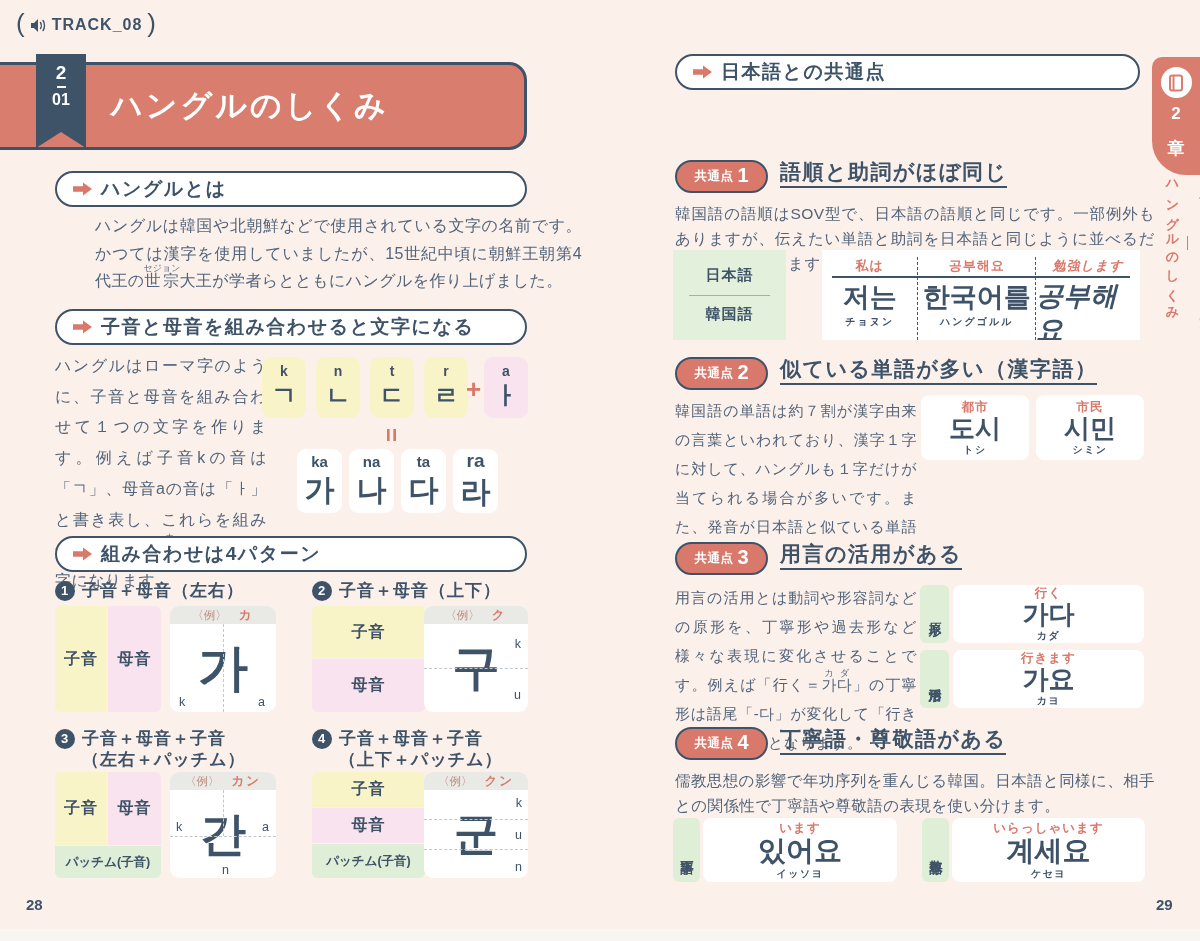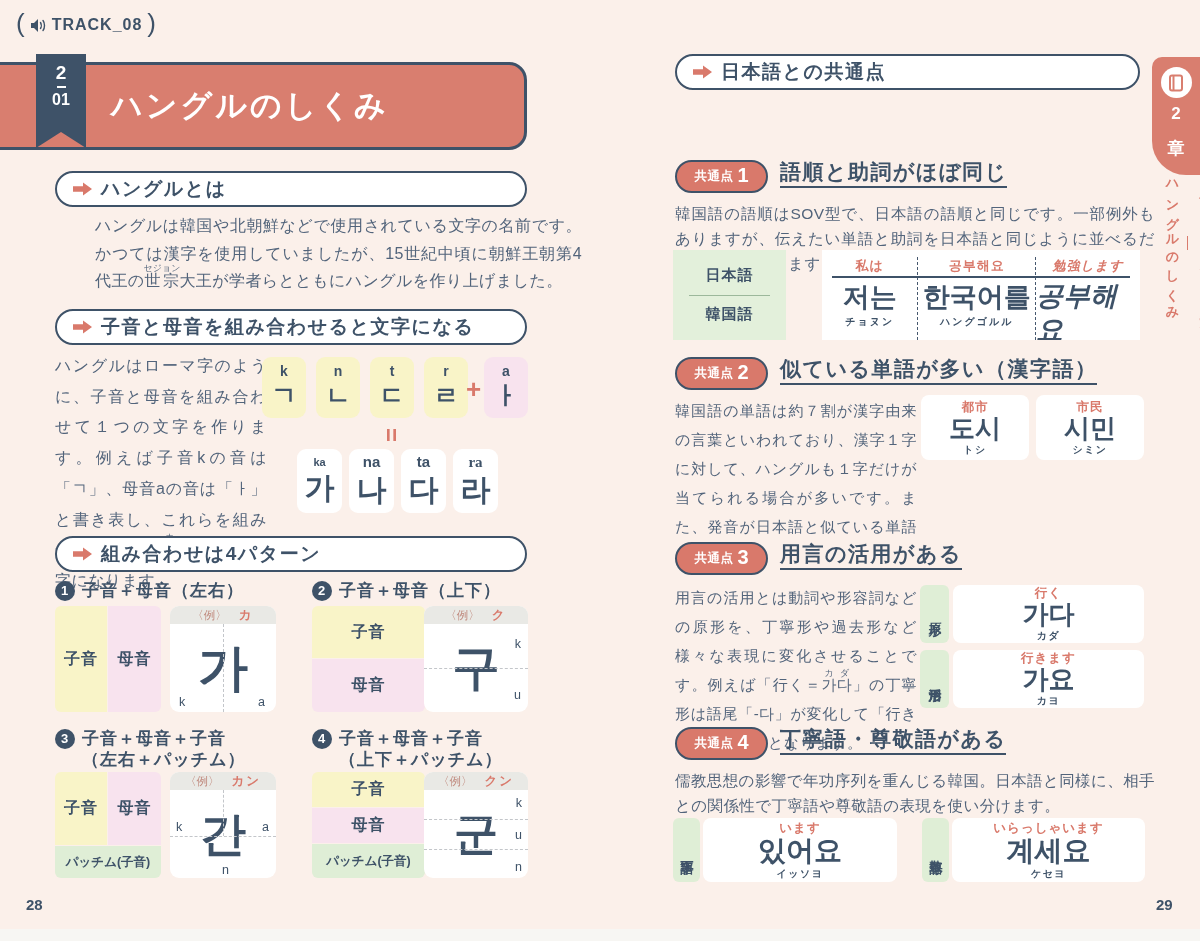--- a/index.html
+++ b/index.html
@@ -152,33 +152,33 @@
     <span class="glyph">ㄹ</span>
   </div>
   <span class="abs op" style="left:466px;top:374px;font-size:26px;">+</span>
   <div class="abs tile t-pink" style="left:484px;top:357px;width:44px;height:61px;">
     <span class="lat">a</span>
     <span class="glyph">ㅏ</span>
   </div>
   <span class="abs op" style="left:384px;top:421px;font-size:24px;display:inline-block;transform:rotate(90deg);">=</span>
 
   <div class="abs tile t-white" style="left:297px;top:449px;width:45px;height:64px;">
-    <span class="lat" style="font-size:11px;text-align:center;">ka</span>
+    <span class="lat" style="font-size:15px;text-align:center;">ka</span>
     <span class="glyph" style="font-size:30px;">가</span>
   </div>
   <div class="abs tile t-white" style="left:349px;top:449px;width:45px;height:64px;">
     <span class="lat" style="font-size:15px;">na</span>
     <span class="glyph" style="font-size:30px;">나</span>
   </div>
   <div class="abs tile t-white" style="left:401px;top:449px;width:45px;height:64px;">
     <span class="lat" style="font-size:15px;">ta</span>
     <span class="glyph" style="font-size:30px;">다</span>
   </div>
   <div class="abs tile t-white" style="left:453px;top:449px;width:45px;height:64px;">
-    <span class="lat" style="font-size:15px;font-family:Liberation Serif, serif;">ra</span>
+    <span class="lat" style="font-size:19px;">ra</span>
     <span class="glyph" style="font-size:30px;">라</span>
   </div>
 
   <div class="abs pill" style="left:55px;top:536px;width:472px;">
     <svg class="arrow-ic" width="20" height="14" viewBox="0 0 20 14">
           <path d="M0 4.2h10V0.5l9 6.5-9 6.5V9.8H0z" fill="#d9796b"></path>
         </svg>
     <span class="txt">組み合わせは4パターン</span>
   </div>
 

